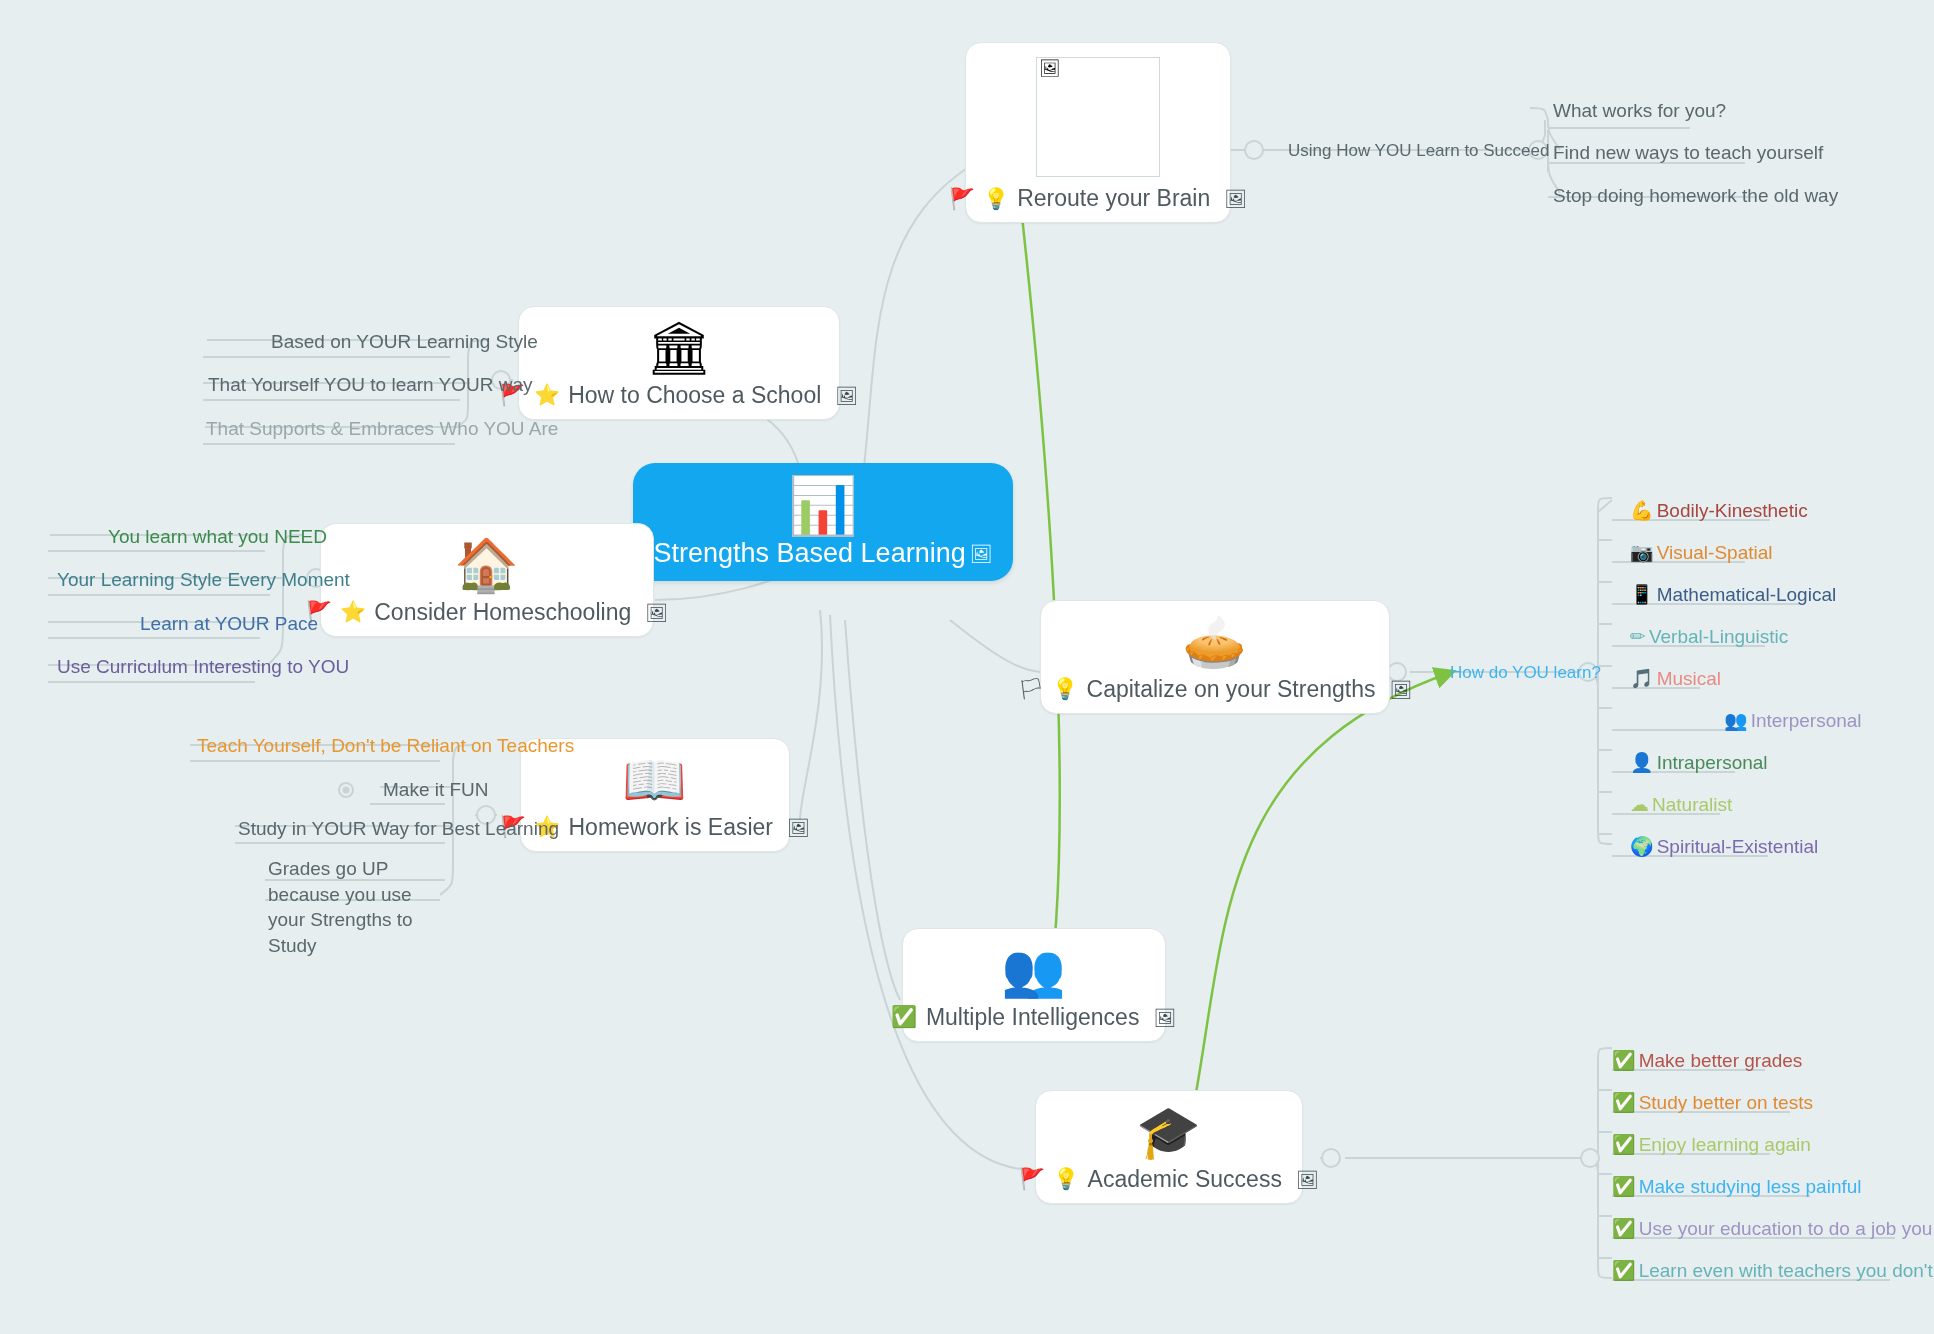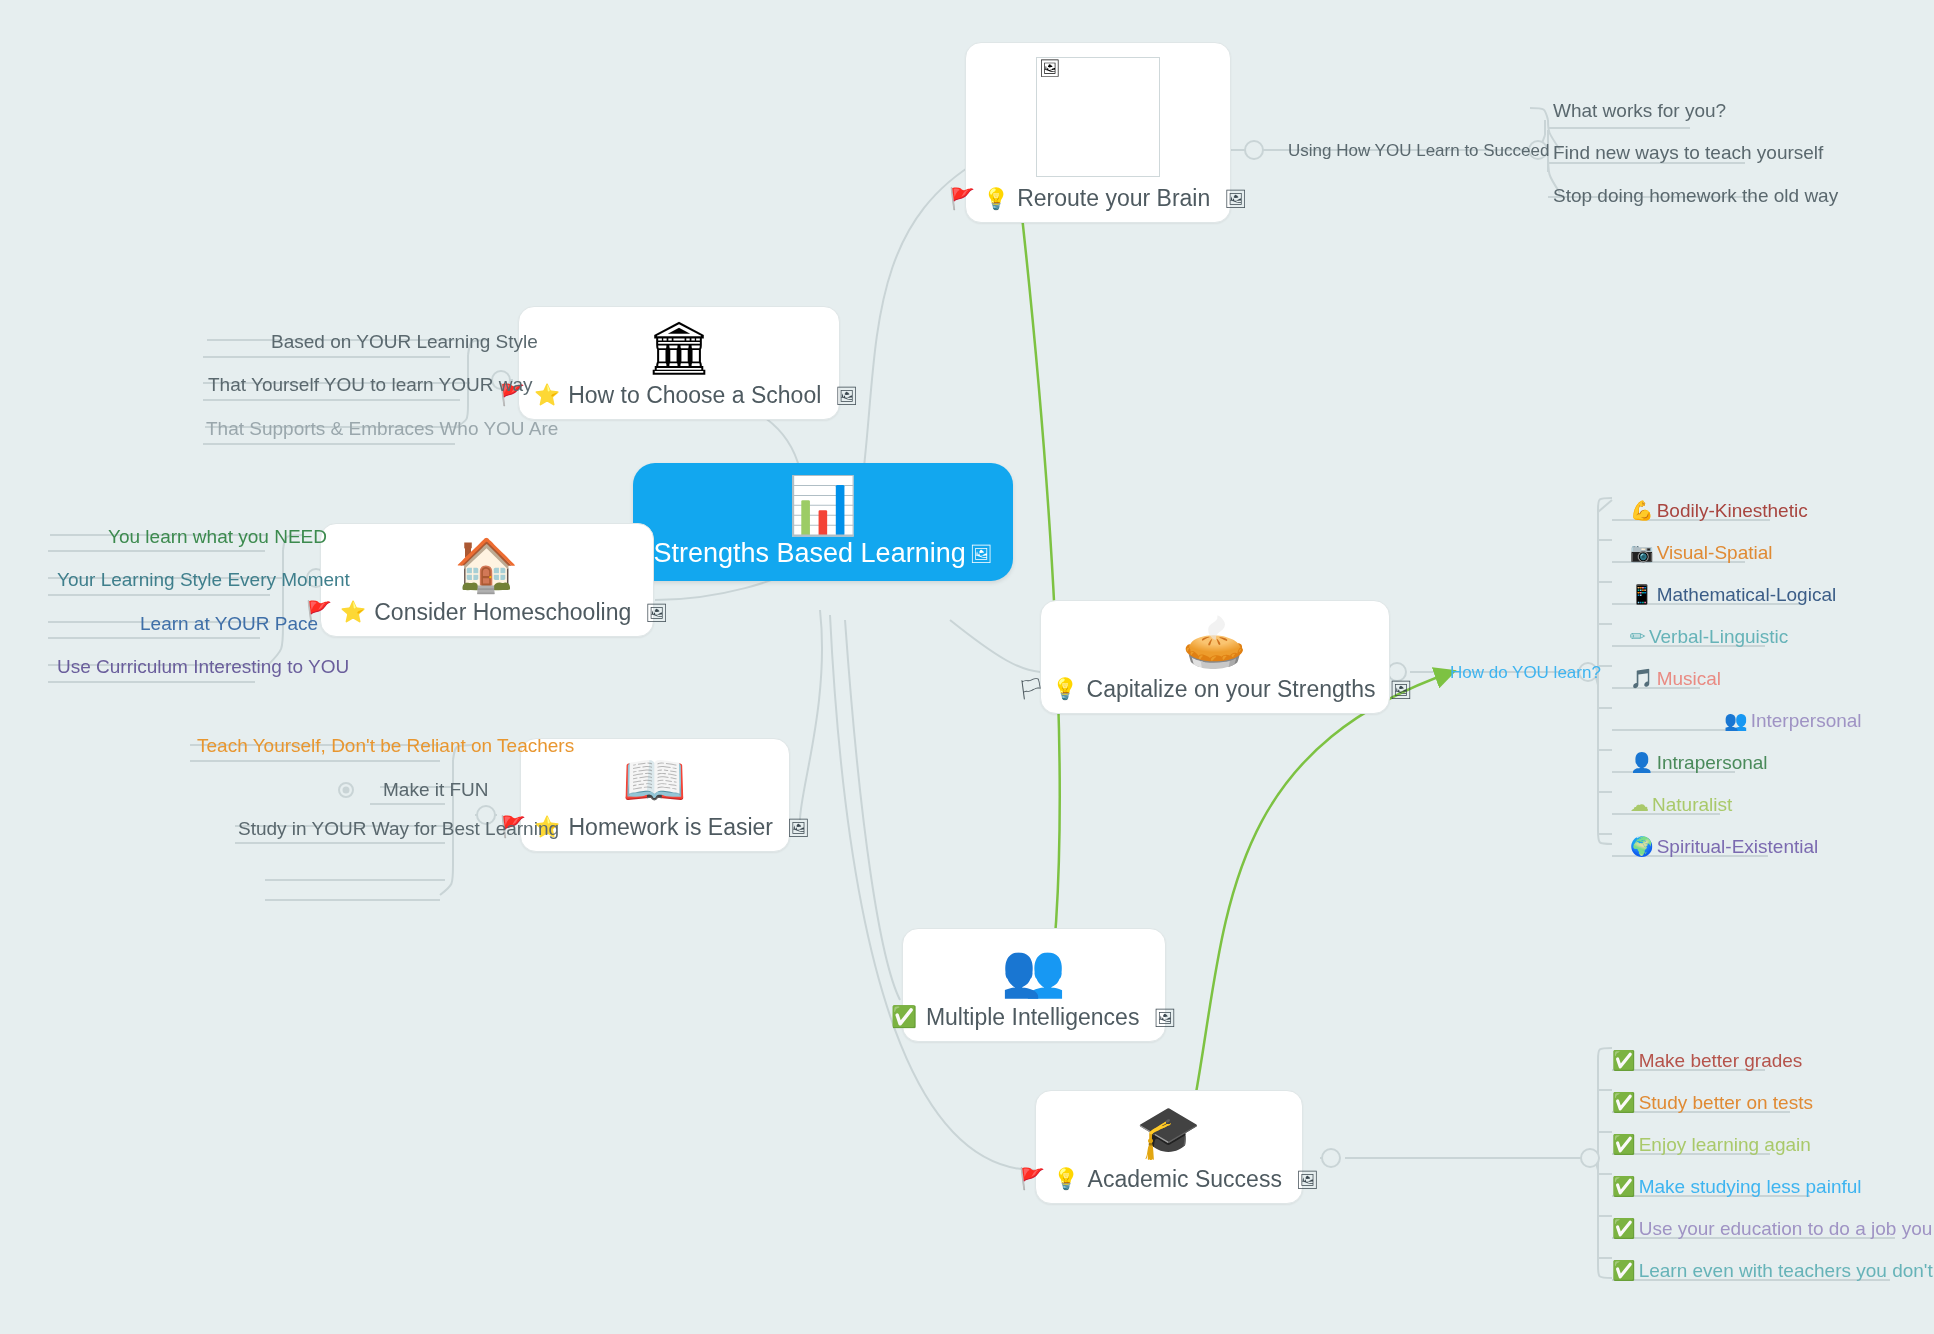--- a/index.html
+++ b/index.html
@@ -322,20 +322,23 @@
 
   <div class="leaf" style="left:197px; top:733px; color:#e8962f;">
     <span>Teach Yourself, Don't be Reliant on Teachers</span>
   </div>
   <div class="leaf" style="left:383px; top:777px; color:#5a686e;">
     <span>Make it FUN</span>
   </div>
   <div class="leaf" style="left:238px; top:816px; color:#5a686e;">
     <span>Study in YOUR Way for Best Learning</span>
   </div>
+  <div class="leaf multiline" style="left:268px; top:856px; width:180px; color:#5a686e;">
+    <span>Grades go UP because you use your Strengths to Study</span>
+  </div>
 
   <div class="card" style="left:1040px; top:600px; width:350px;">
     <span class="emoji-big">🥧</span>
     <div class="labelrow">
       <span class="ico">🏳</span>
       <span class="ico">💡</span>
       <span>Capitalize on your Strengths</span>
       <span class="imgbadge">🖼</span>
     </div>
   </div>

